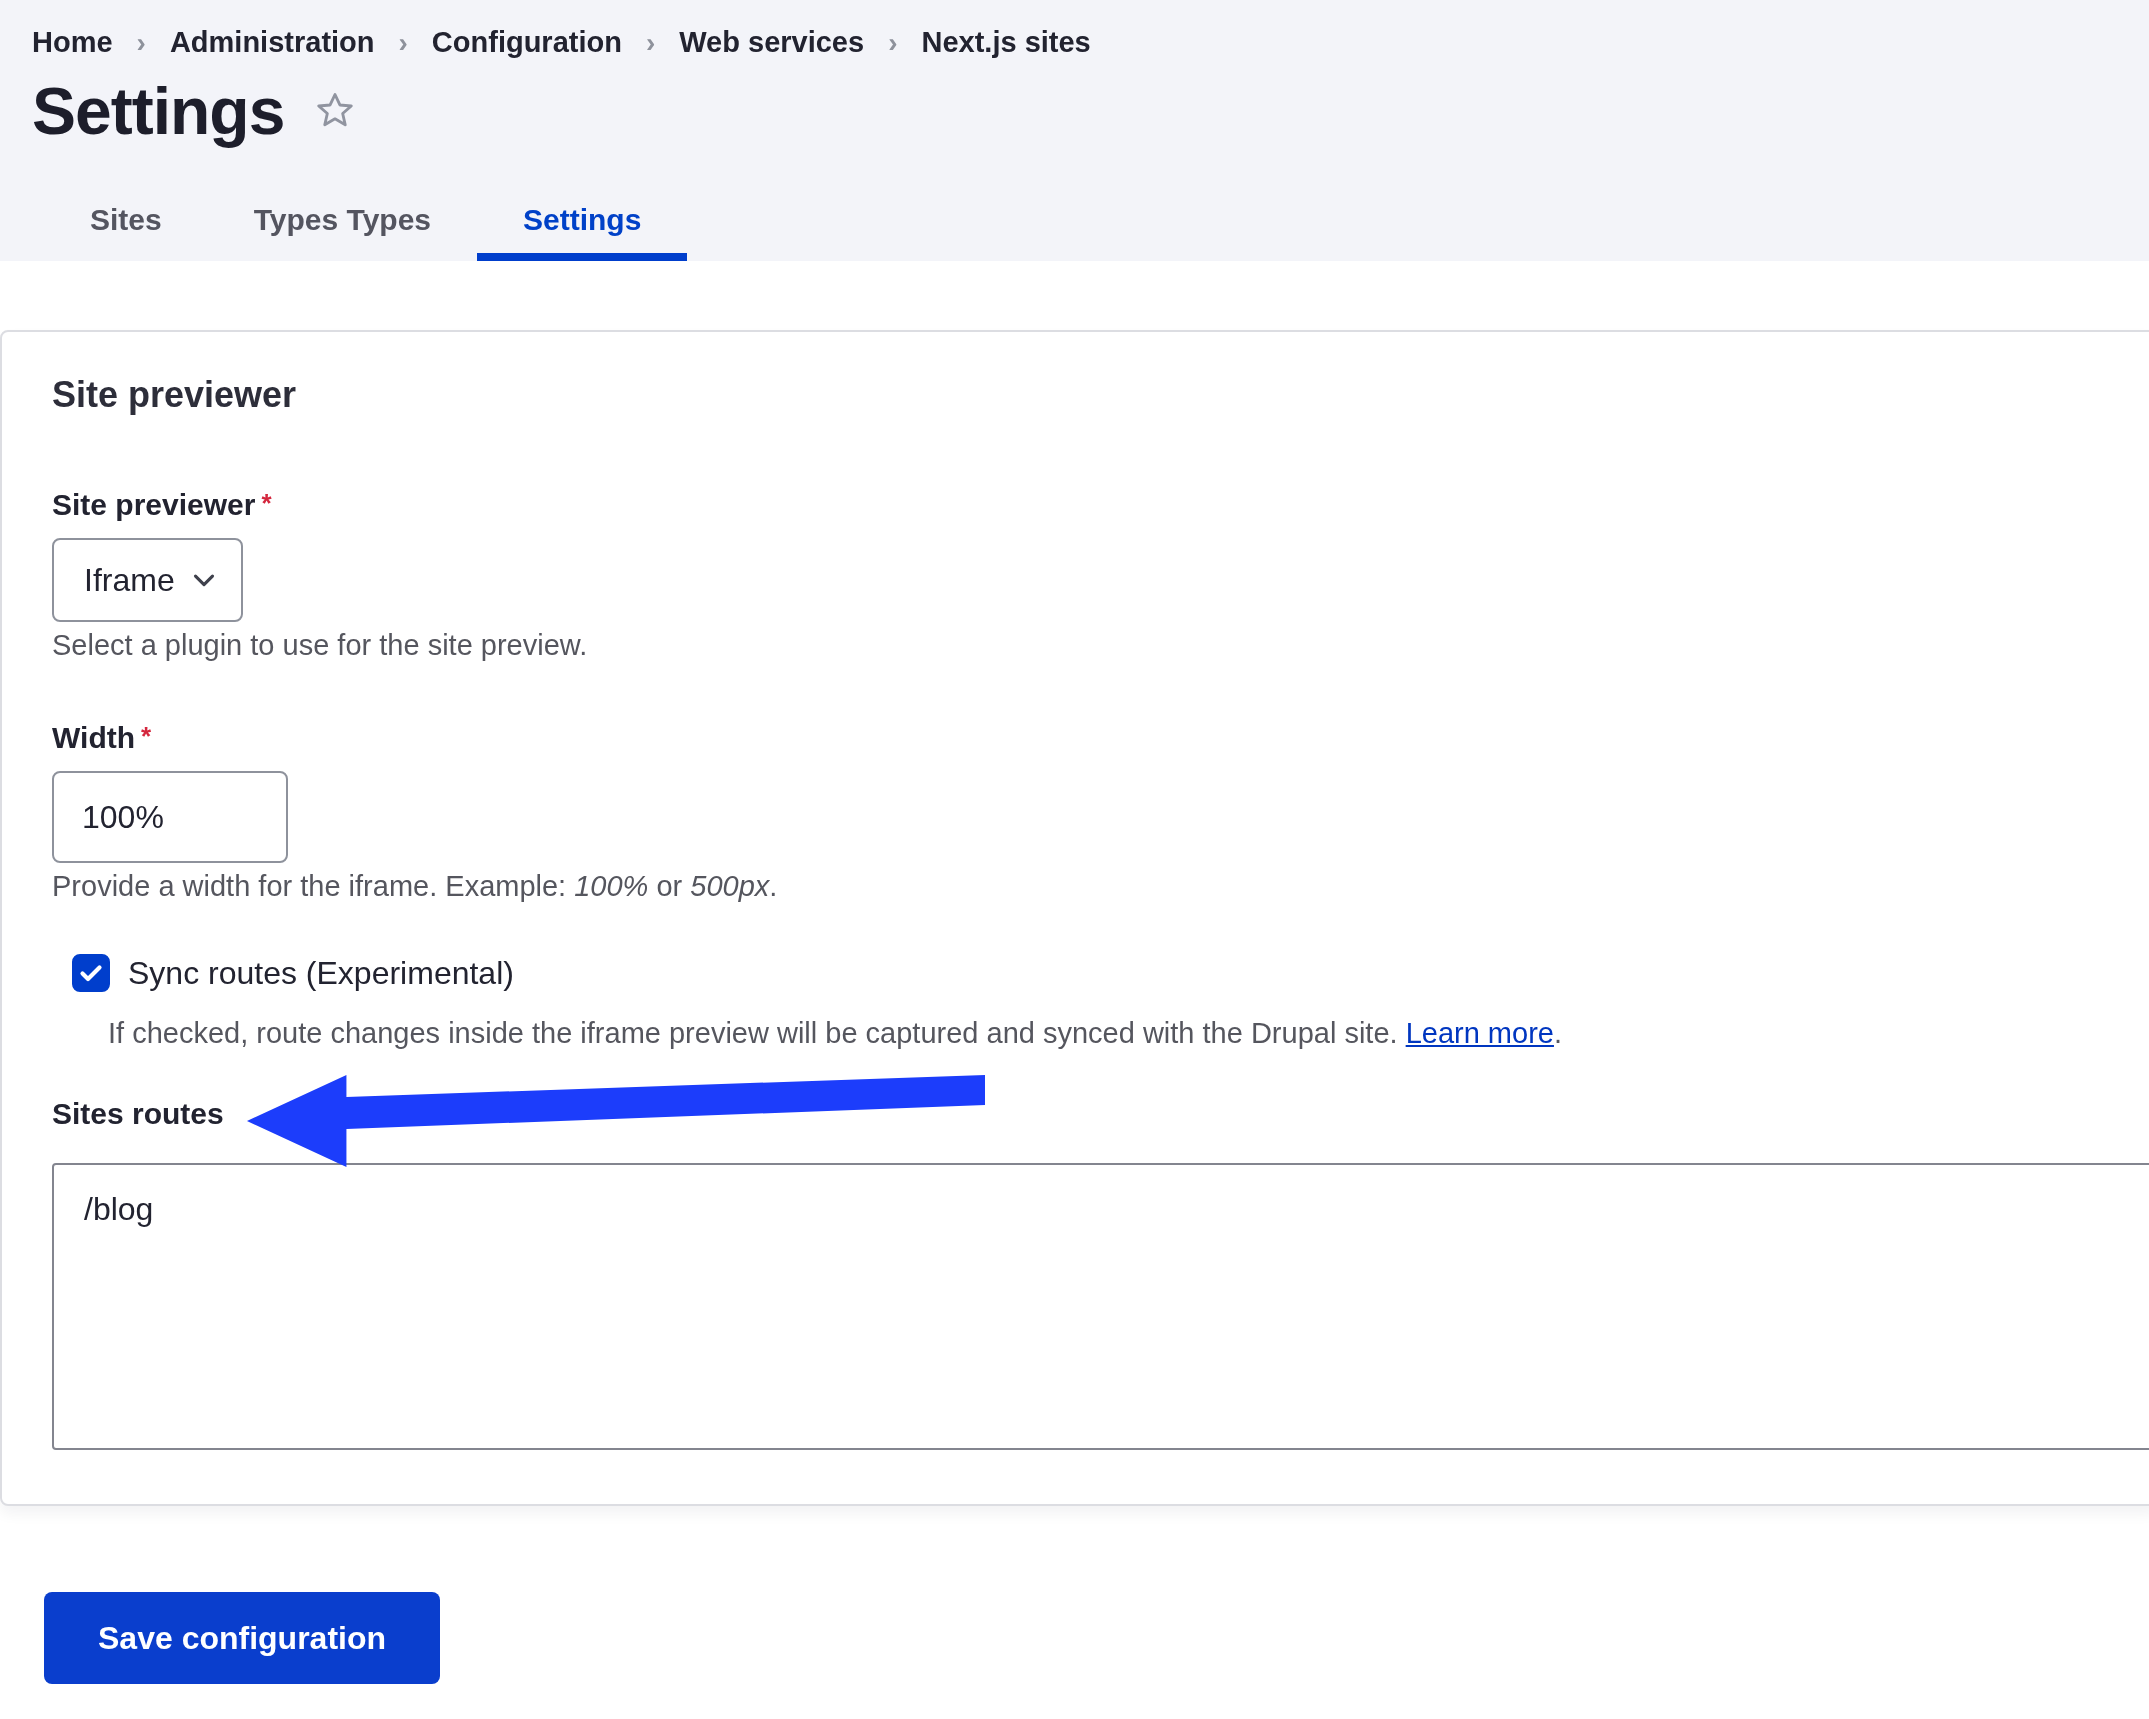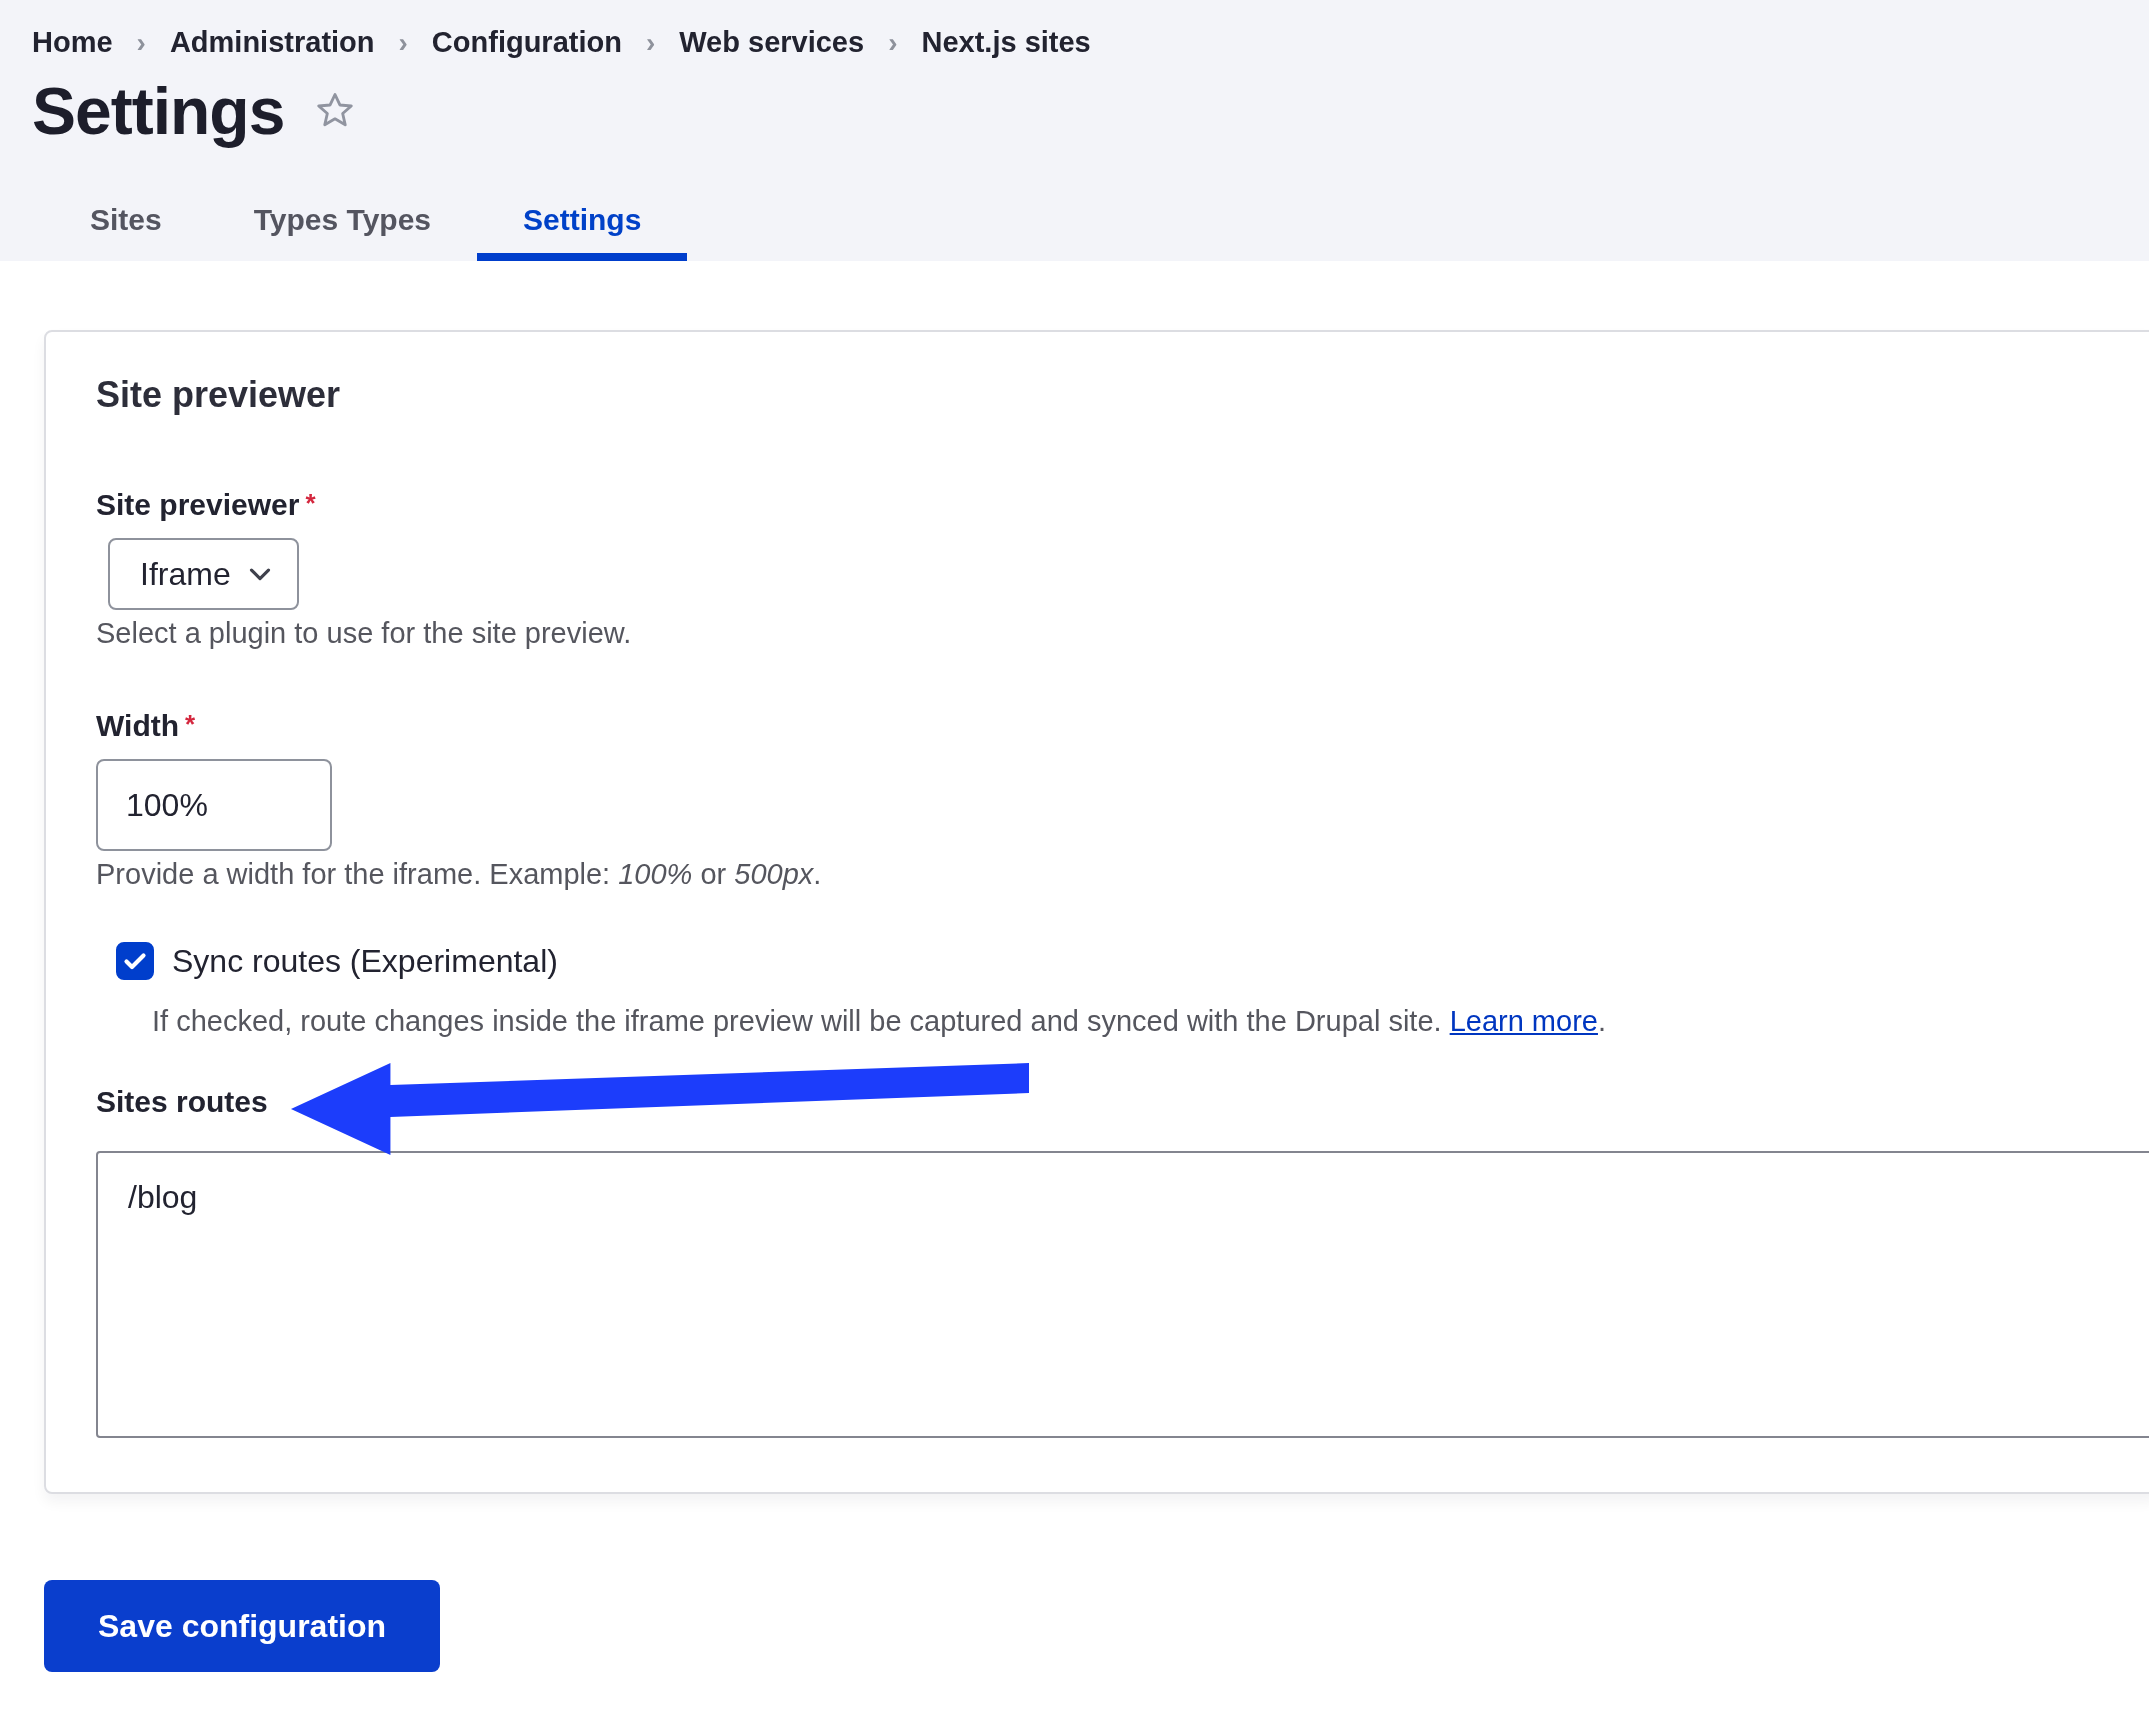--- a/index.html
+++ b/index.html
@@ -64,21 +64,21 @@
   .tab.active { color: #0041c8; }
   .tab.active::after {
     content: "";
     position: absolute;
     left: 0; right: 0; bottom: 0;
     height: 8px;
     background: #003ecc;
   }
 
   
-  .main { padding-left: 44px; }
+  .main { }
   .card {
     margin-top: 69px;
     margin-right: -10px;
     background: #fff;
     border: 2px solid #dcdde2;
     border-radius: 8px;
     box-shadow: 0 8px 14px rgba(20, 20, 40, 0.05);
     padding: 42px 50px 54px 50px;
   }
   .section-heading {
@@ -108,29 +108,28 @@
     color: #55565e;
     margin-top: 4px;
     line-height: 1.35;
   }
   .help em { font-style: italic; }
 
   .select-wrap { position: relative; display: inline-block; }
   select.control {
     appearance: none;
     -webkit-appearance: none;
-    height: 72px;
+    height: 84px;
     padding: 0 66px 0 30px;
     font-family: "Liberation Sans", sans-serif;
     font-size: 32px;
     color: #222330;
     background: #fff;
     border: 2px solid #8e929c;
     border-radius: 8px;
-    margin-left: 12px;
   }
   .select-wrap .chev {
     position: absolute;
     right: 22px;
     top: 50%;
     transform: translateY(-50%);
     pointer-events: none;
   }
   input.control {
     width: 236px;

